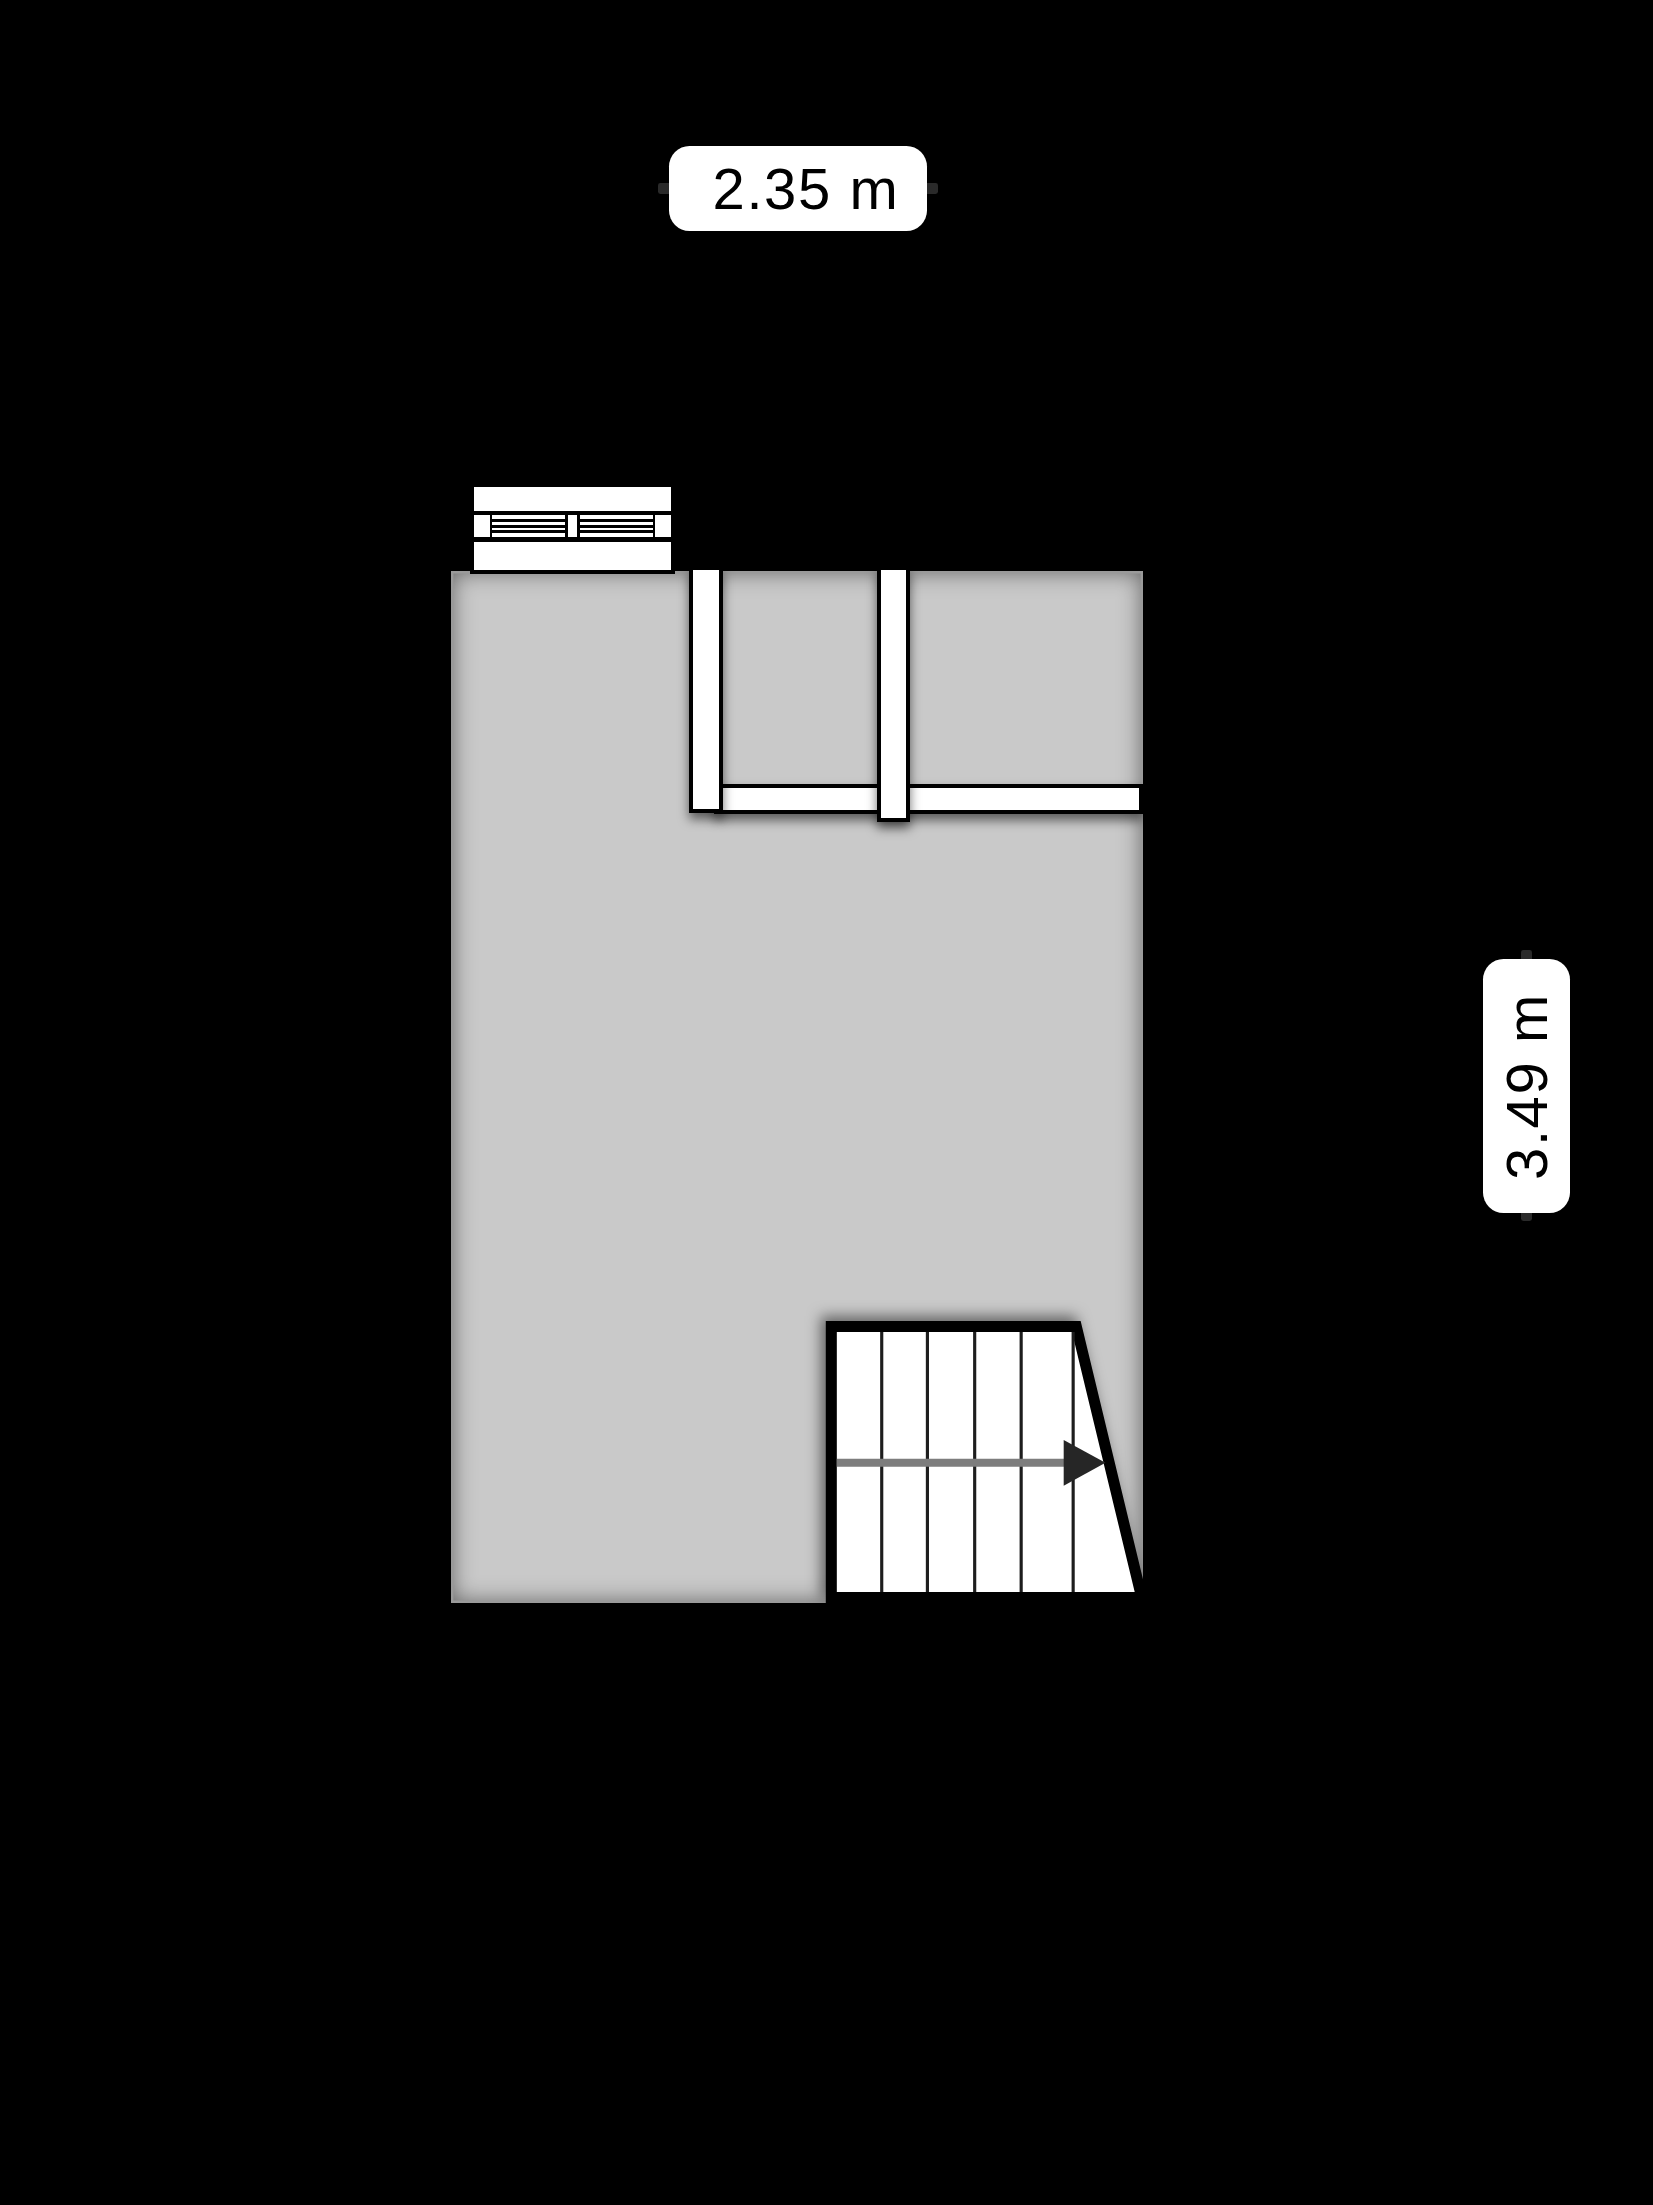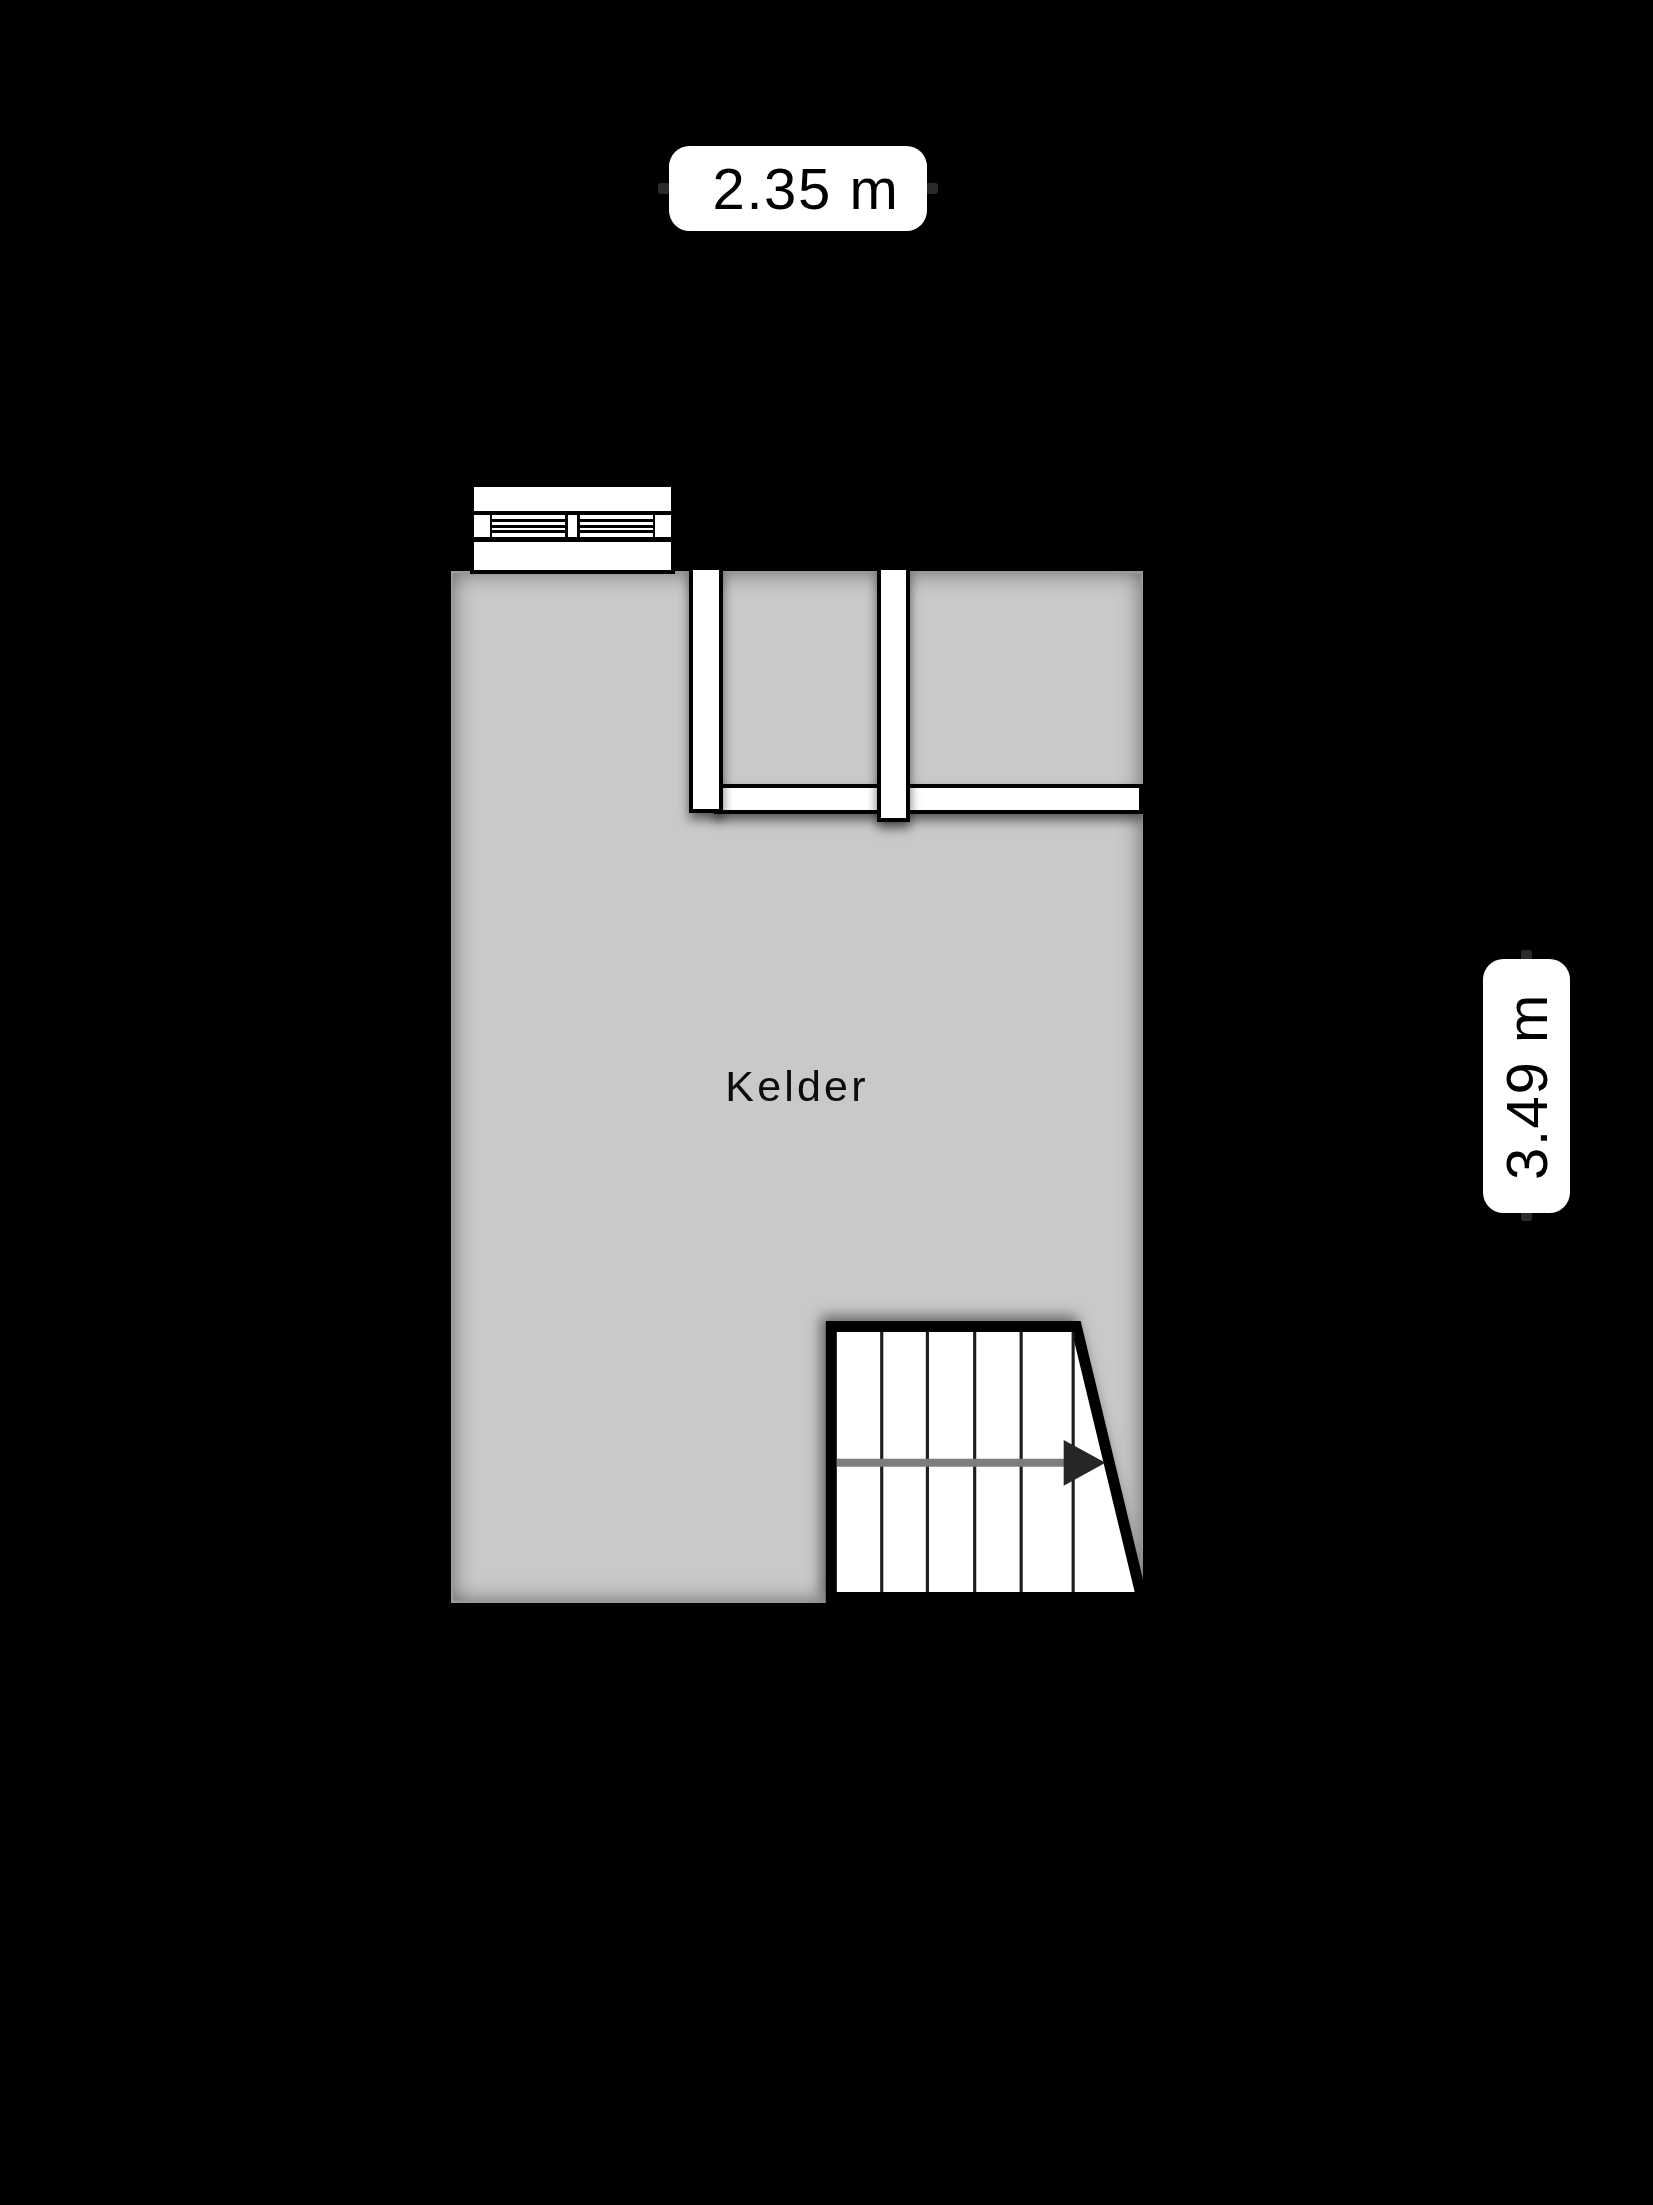--- a/index.html
+++ b/index.html
@@ -128,16 +128,15 @@
         <line x1="72" x2="72" y1="15" y2="345" class="tread"></line>
         <line x1="130" x2="130" y1="15" y2="345" class="tread"></line>
         <line x1="190" x2="190" y1="15" y2="345" class="tread"></line>
         <line x1="249" x2="249" y1="15" y2="345" class="tread"></line>
         <line x1="315" x2="315" y1="15" y2="345" class="tread"></line>
       </g>
     <line class="arrow-shaft" x1="15" y1="181" x2="305" y2="181"></line>
     <polygon class="arrow-head" points="303,152 303,210 356,181"></polygon>
   </svg>
 
-  <div class="room-label">Kelder</div>
 
 </div>
 
 
 </body></html>

